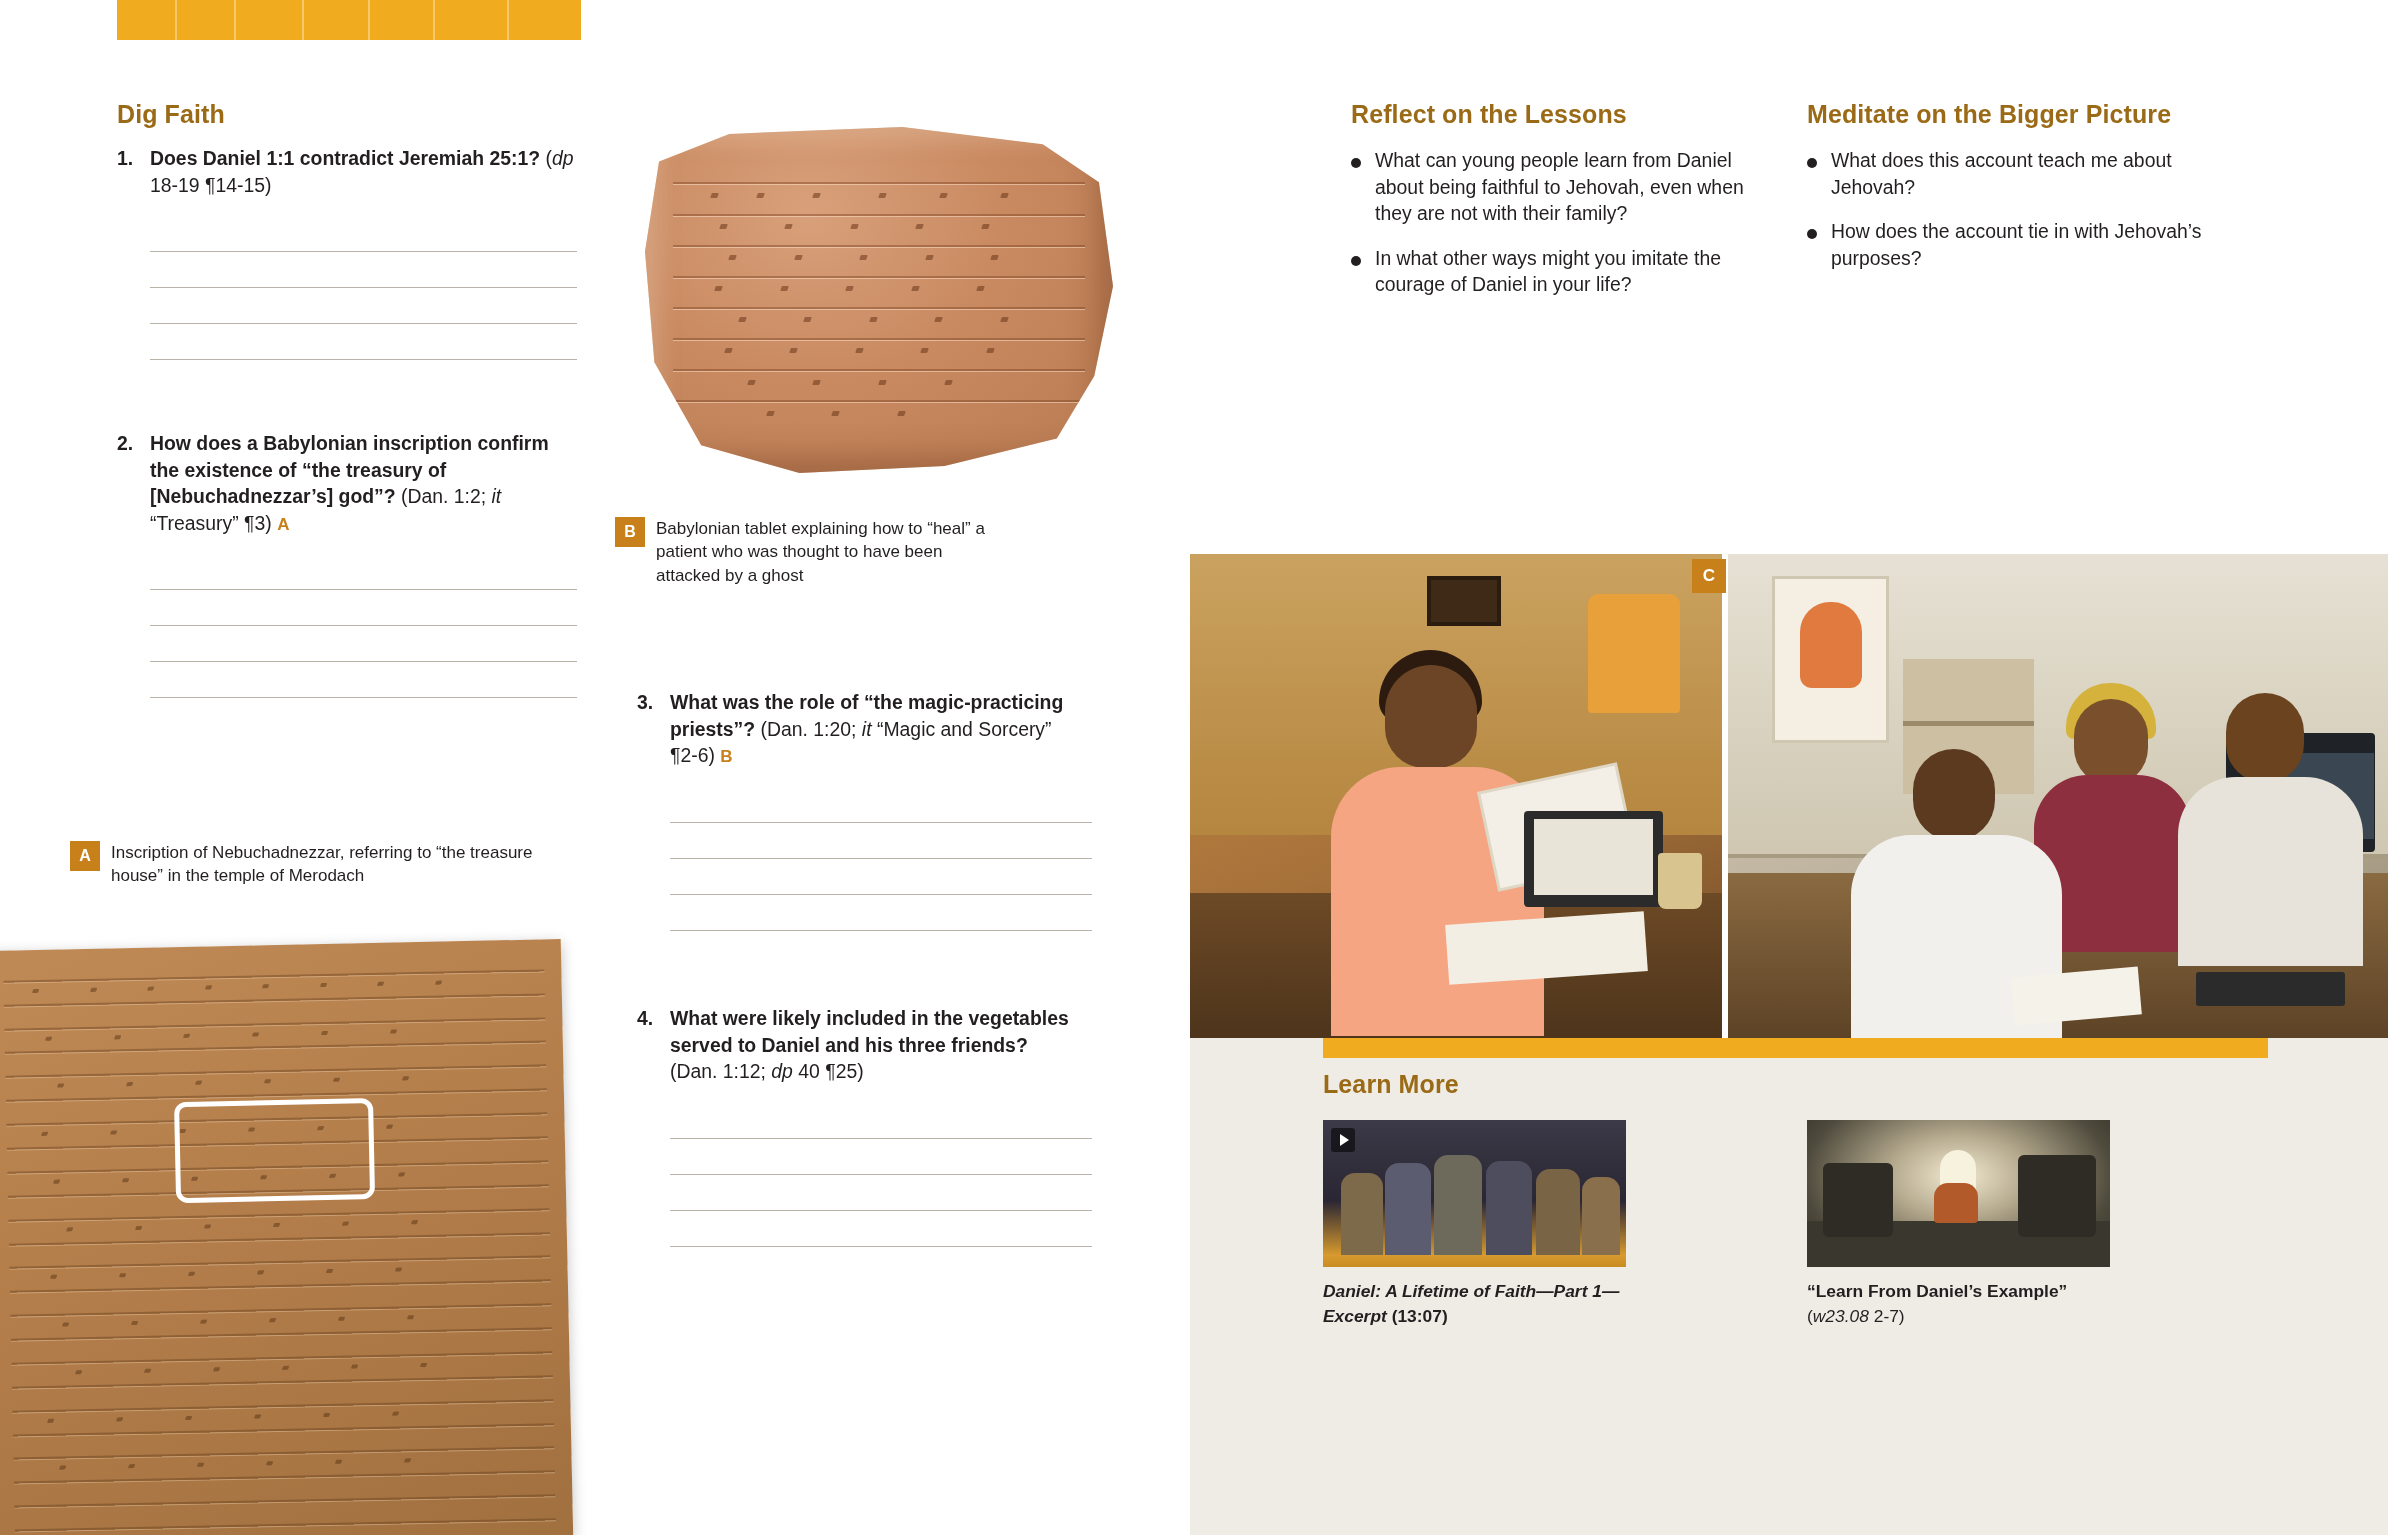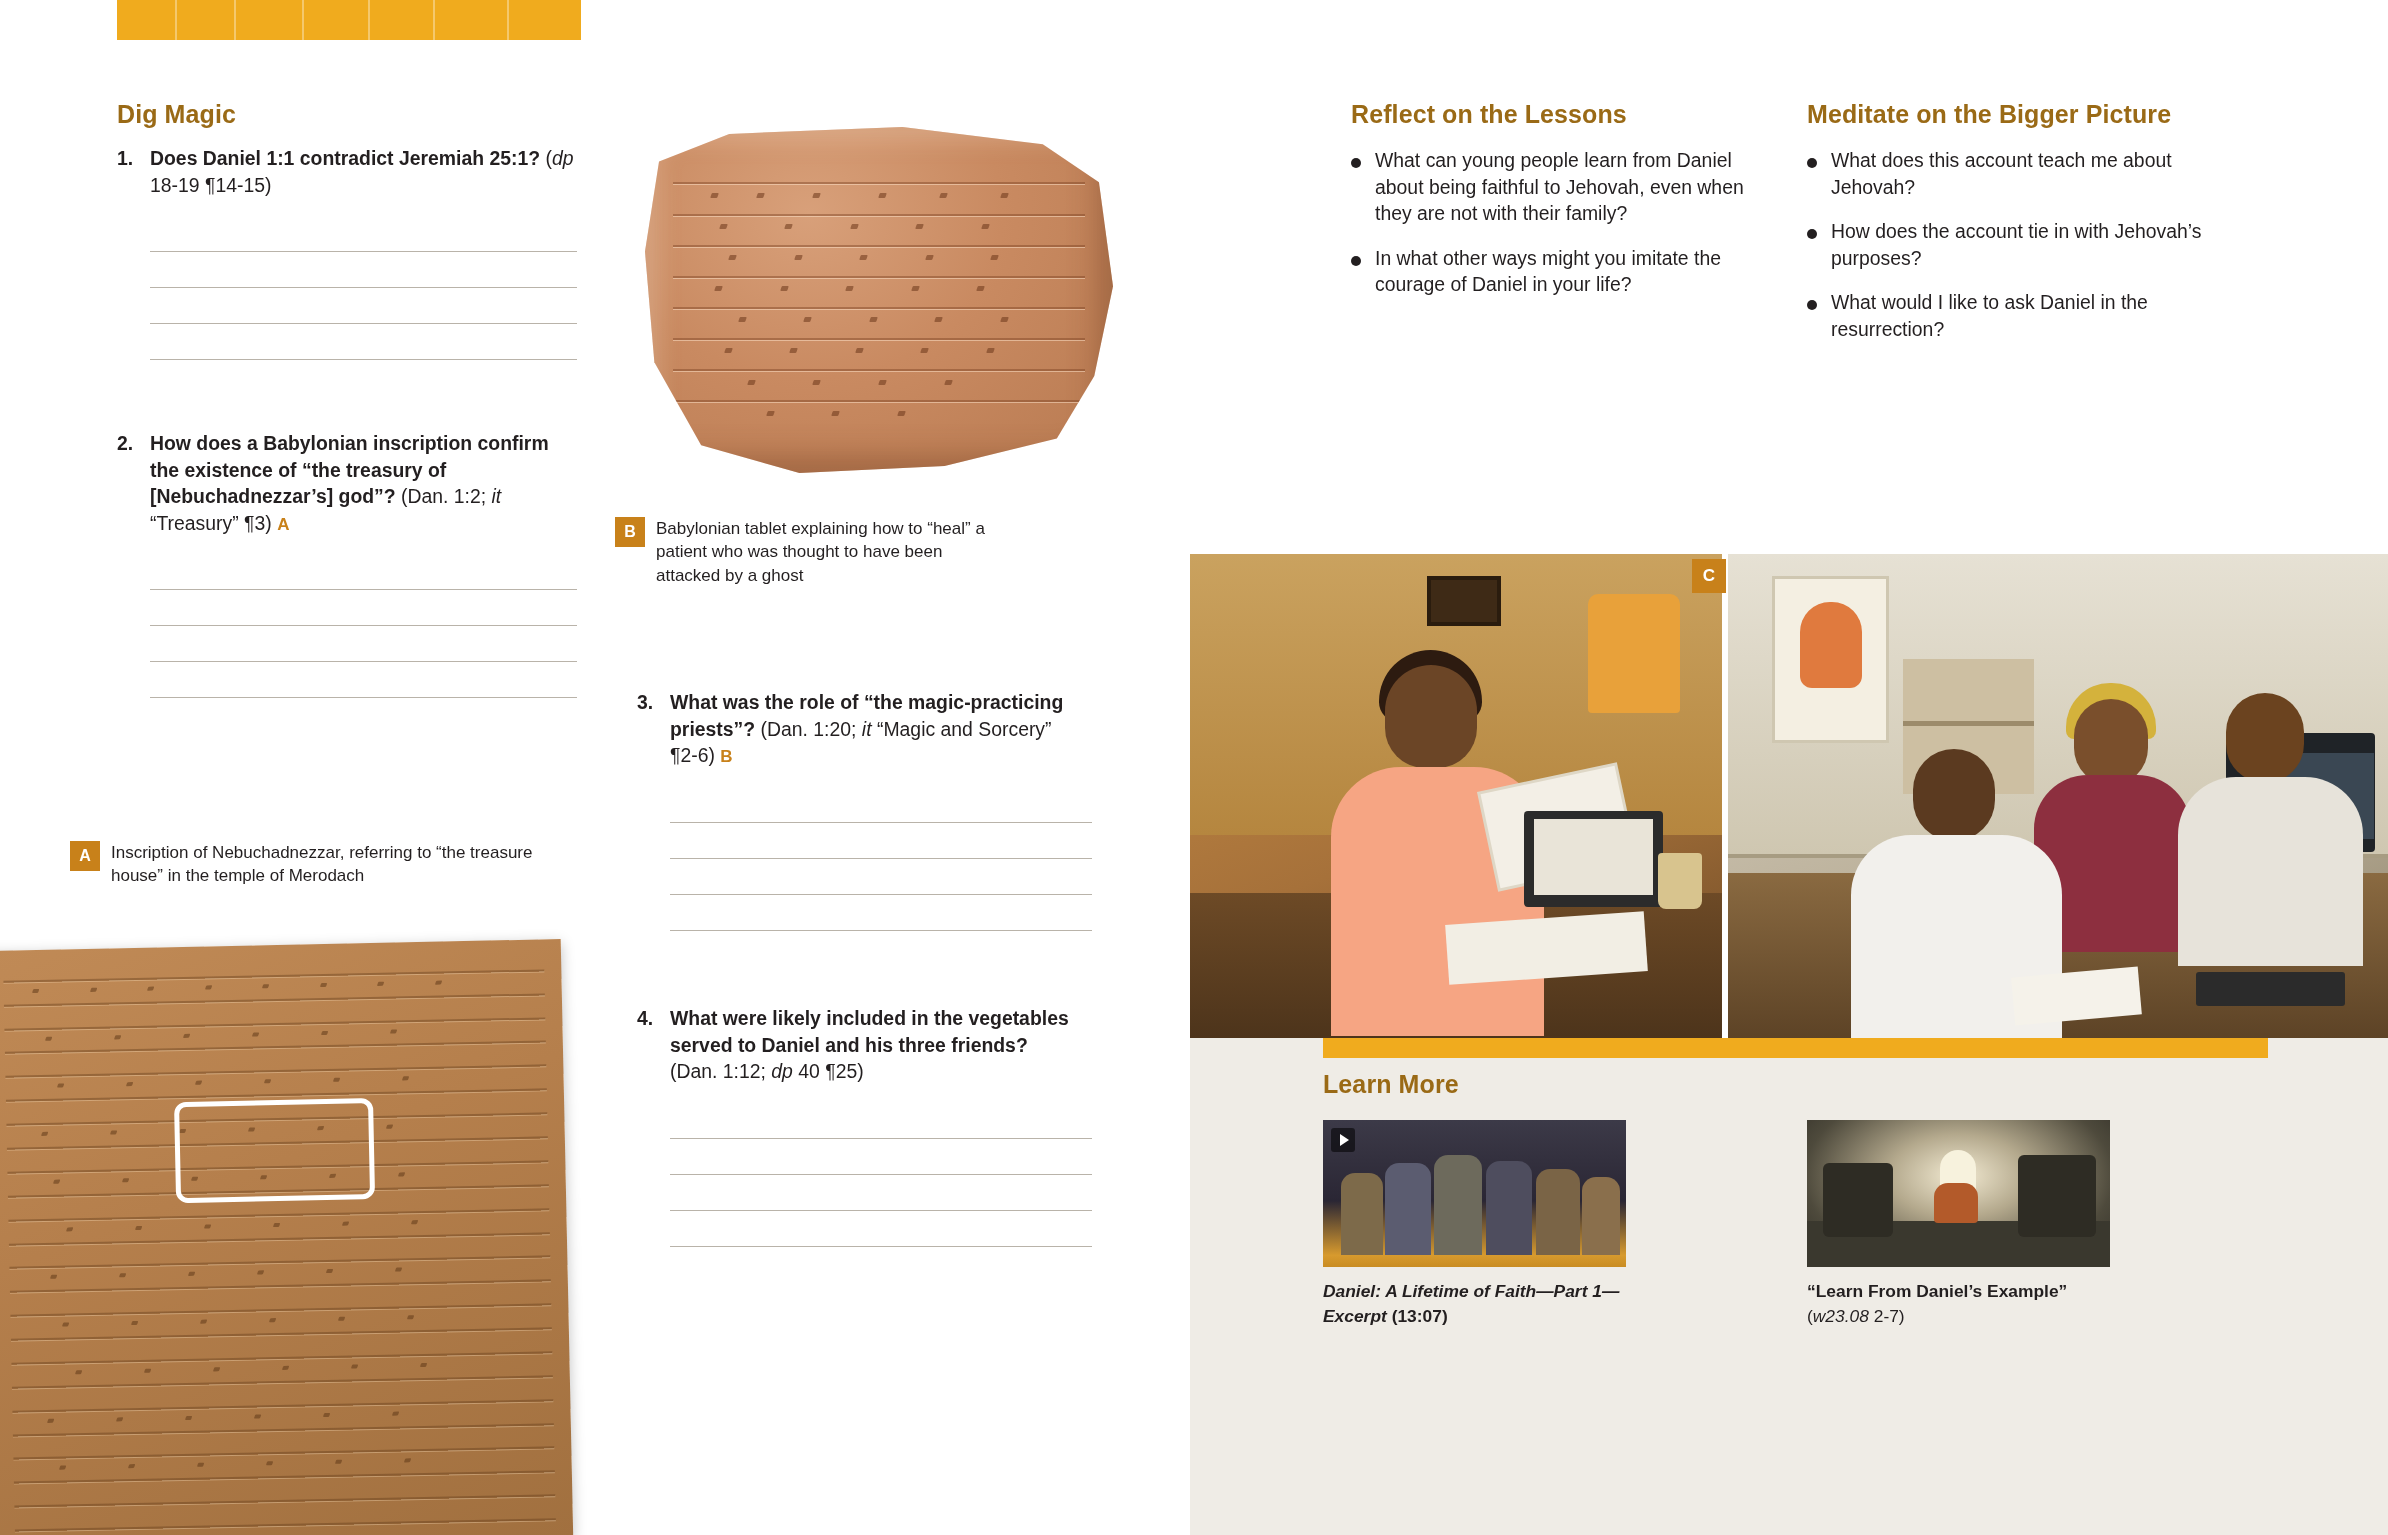--- a/index.html
+++ b/index.html
@@ -296,21 +296,21 @@
 
 <div class="top-bar">
   <div class="stripe" style="left:58px"></div>
   <div class="stripe" style="left:117px"></div>
   <div class="stripe" style="left:185px"></div>
   <div class="stripe" style="left:251px"></div>
   <div class="stripe" style="left:316px"></div>
   <div class="stripe" style="left:390px"></div>
 </div>
 
-<div class="section-head" id="dig-deeper-head">Dig Magic</div>
+<div class="section-head" id="dig-deeper-head">Dig Faith</div>
 
 <div class="q-block" id="q1">
   <div class="q-row">
     <div class="q-num">1.</div>
     <div class="q-text">
       <span>Does Daniel 1:1 contradict Jeremiah 25:1?</span><span class="light"> (</span><span class="ital">dp</span><span class="light"> 18-19 ¶14-15)</span>
     </div>
   </div>
   <div class="write-lines">
     <div class="wl"></div>
@@ -544,24 +544,20 @@
 <div class="section-head" id="meditate-head">Meditate on the Bigger Picture</div>
 <div class="bullet-list" id="meditate-list">
   <div class="bullet-item">
     <div class="bullet-dot"></div>
     <div class="bullet-text">What does this account teach me about Jehovah?</div>
   </div>
   <div class="bullet-item">
     <div class="bullet-dot"></div>
     <div class="bullet-text">How does the account tie in with Jehovah’s purposes?</div>
   </div>
-  <div class="bullet-item">
-    <div class="bullet-dot"></div>
-    <div class="bullet-text">What would I like to ask Daniel in the resurrection?</div>
-  </div>
 </div>
 
 <div class="c-badge">C</div>
 <div class="photo-strip">
   <div class="photo-left">
     <div class="sh pl-wall"></div>
     <div class="sh pl-desk"></div>
     <div class="sh pl-frame"></div>
     <div class="sh pl-lamp"></div>
     <div class="sh pl-person-hair"></div>

